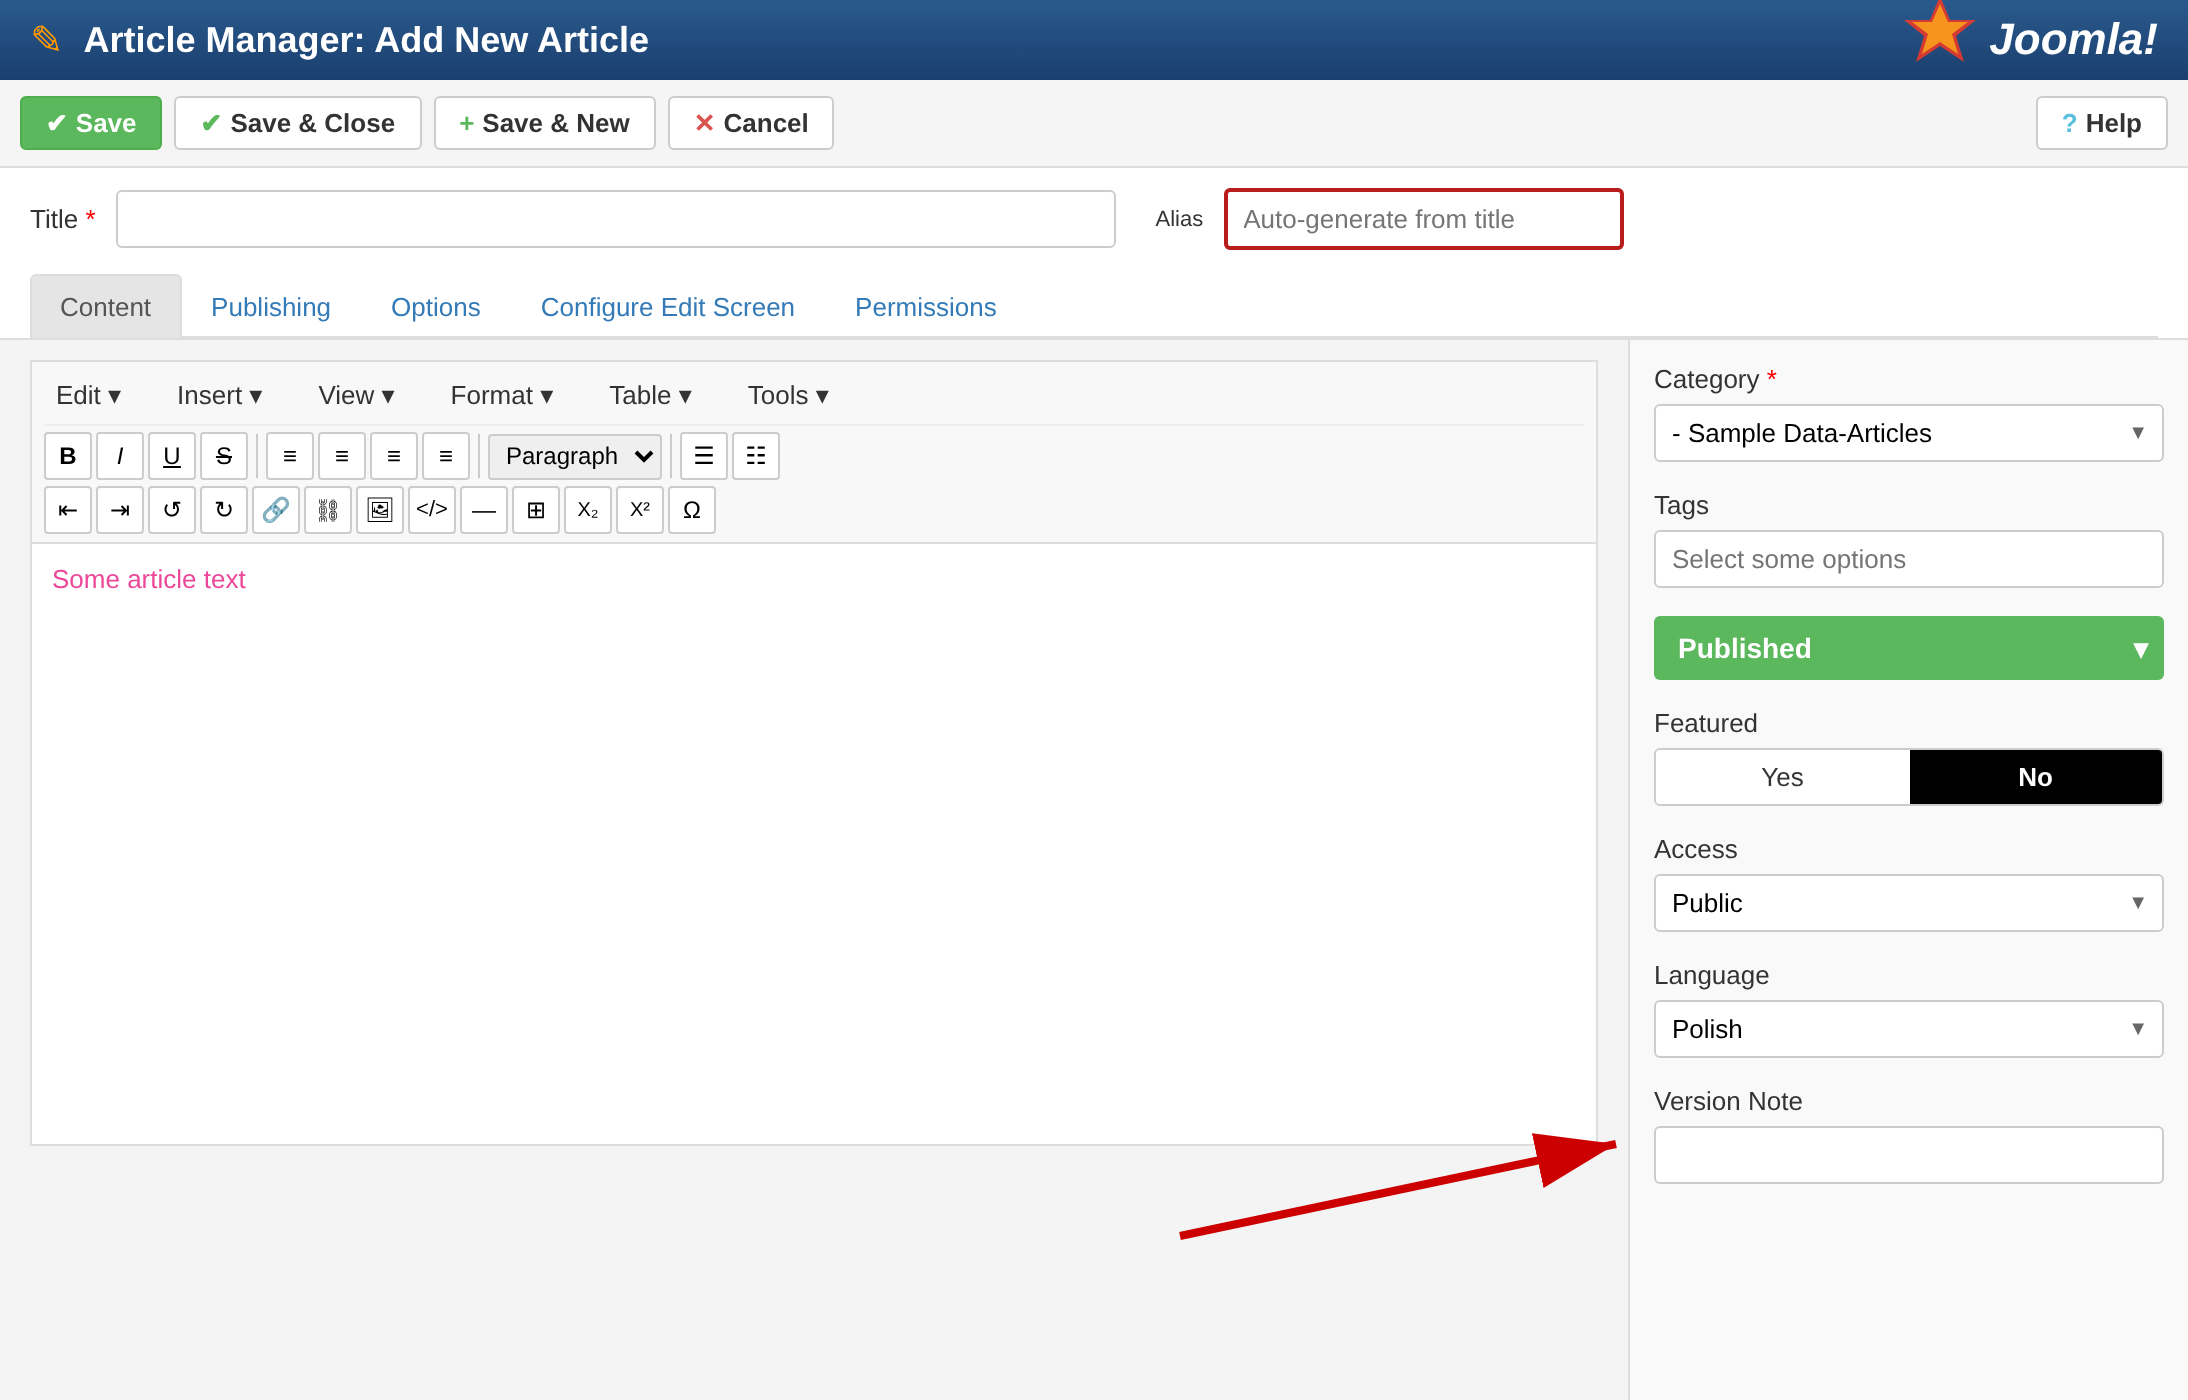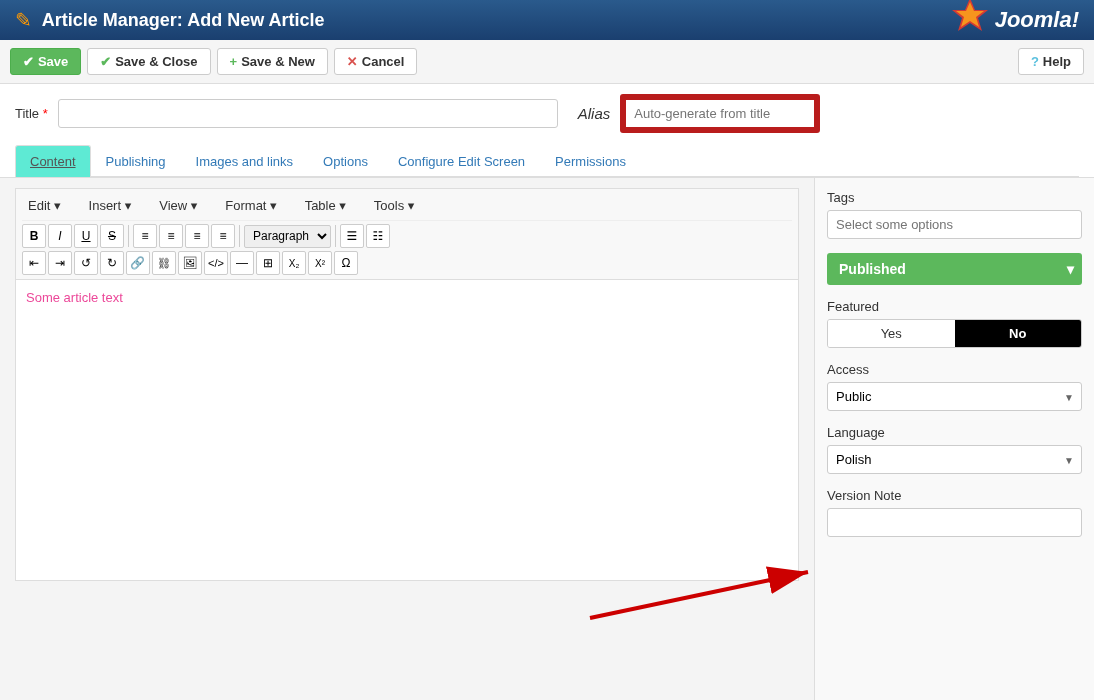--- a/index.html
+++ b/index.html
@@ -42,27 +42,27 @@
     .content-area { display: flex; height: calc(700px - 40px - 46px); }
 
     
     .main-panel { flex: 1; padding: 10px 15px; overflow: hidden; }
 
     
     .title-row { display: flex; align-items: center; gap: 10px; margin-bottom: 12px; }
     .title-label { font-size: 13px; color: #333; white-space: nowrap; }
     .title-required { color: red; }
     .title-input { flex: 1; max-width: 500px; padding: 6px 8px; border: 1px solid #ccc; border-radius: 3px; font-size: 13px; }
-    .alias-label { font-size: 15px; color: #333; margin-left: 10px; font-style: italic; }
-    .alias-input { width: 200px; padding: 6px 8px; border: 6px solid #b91c1c; border-radius: 3px; font-size: 13px; color: #999; }
+    .alias-label { font-size: 11px; color: #333; margin-left: 10px; }
+    .alias-input { width: 200px; padding: 6px 8px; border: 2px solid #b91c1c; border-radius: 3px; font-size: 13px; color: #999; }
 
     
     .tabs { display: flex; border-bottom: 1px solid #ddd; margin-bottom: 0; }
     .tab { padding: 8px 14px; cursor: pointer; font-size: 13px; border: 1px solid transparent; border-bottom: none; margin-bottom: -1px; color: #337ab7; text-decoration: none; background: transparent; border-radius: 3px 3px 0 0; }
-    .tab.active { background: #5eead4; border-color: #ddd; color: #555; font-weight: normal; border-bottom-color: white; text-decoration: underline; }
+    .tab.active { background: #e5e5e5; border-color: #ddd; color: #555; font-weight: normal; border-bottom-color: white; }
 
     
     .editor-container { border: 1px solid #ddd; background: white; margin-top: 0; }
     .editor-toolbar { background: #f8f8f8; border-bottom: 1px solid #ddd; padding: 4px 6px; }
     .editor-menu { display: flex; gap: 16px; padding: 2px 0 4px 0; border-bottom: 1px solid #eee; margin-bottom: 3px; }
     .editor-menu-item { padding: 3px 6px; cursor: pointer; font-size: 13px; border-radius: 2px; }
     .editor-buttons { display: flex; flex-wrap: wrap; gap: 2px; align-items: center; }
     .editor-btn { display: inline-flex; align-items: center; justify-content: center; width: 24px; height: 24px; border: 1px solid #ccc; background: white; cursor: pointer; font-size: 12px; border-radius: 2px; }
     .editor-btn.bold { font-weight: bold; }
     .editor-btn.italic { font-style: italic; }
@@ -142,21 +142,20 @@
       <span class="title-required">*</span>
     </span>
     <input type="text" class="title-input" placeholder="" style="">
     <span class="alias-label">Alias</span>
     <input type="text" class="alias-input" placeholder="Auto-generate from title" style="">
   </div>
 
   <div class="tabs">
     <span class="tab active">Content</span>
     <span class="tab">Publishing</span>
-    <span class="tab">Images and links</span>
     <span class="tab">Options</span>
     <span class="tab">Configure Edit Screen</span>
     <span class="tab">Permissions</span>
   </div>
 </div>
 
 <div class="content-area">
 
   <div class="main-panel">
     <div class="editor-container">
@@ -214,20 +213,31 @@
         </div>
       </div>
       <div class="editor-content">
         <span>Some article text</span>
       </div>
     </div>
   </div>
 
   <div class="right-panel">
 
+    <div class="field-group">
+      <div class="field-label">
+        <span>Category</span>
+        <span class="field-required"> *</span>
+      </div>
+      <div class="select-wrapper">
+        <select class="field-select">
+          <option>- Sample Data-Articles</option>
+        </select>
+      </div>
+    </div>
 
     <div class="field-group">
       <div class="field-label">Tags</div>
       <input type="text" class="tags-input" placeholder="Select some options" style="">
     </div>
 
     <div class="field-group">
       <button class="status-btn status-published">
         <span>Published</span>
         <span>▾</span>

